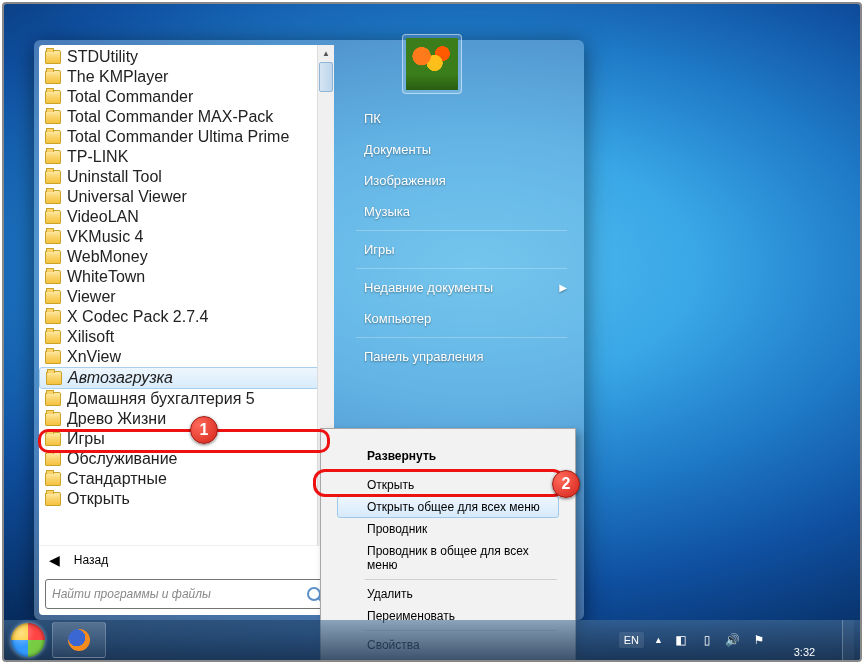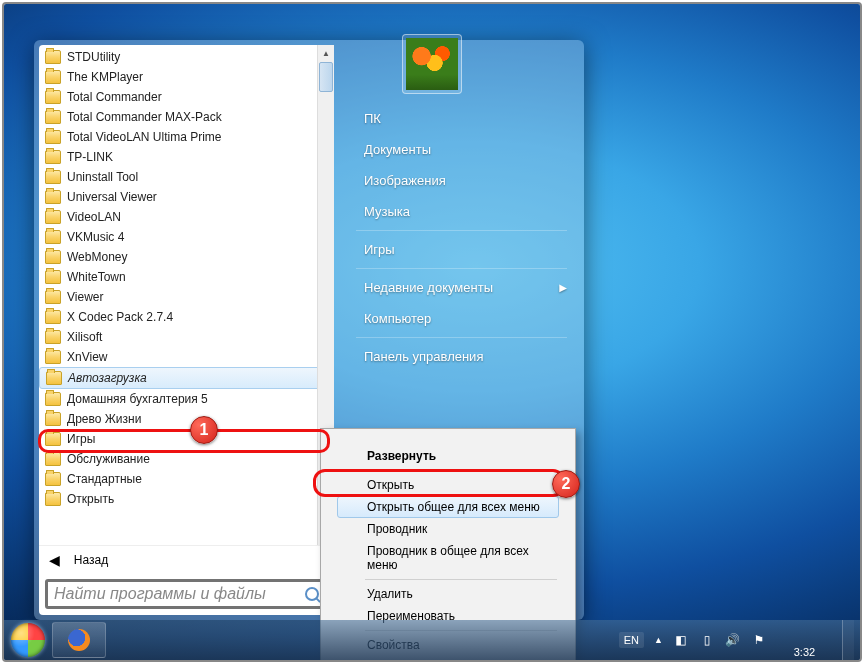--- a/index.html
+++ b/index.html
@@ -16,27 +16,27 @@
 .startmenu { position: absolute; left: 30px; bottom: 40px; width: 550px; height: 580px;
   display: flex; border-radius: 6px; box-shadow: 0 4px 24px rgba(0,0,0,.5);
   background: rgba(180,210,230,.35); padding: 5px; }
 .startmenu-inner { display: flex; width: 100%; height: 100%; }
 
 .sm-left { width: 295px; background: #fff; border-radius: 4px 0 0 4px; display: flex; flex-direction: column; }
 .sm-list { flex: 1; overflow-y: auto; padding: 2px 0; position: relative; }
 .sm-scrollbar { position: absolute; right: 0; top: 0; bottom: 0; width: 17px; background: #f0f0f0; border-left: 1px solid #ddd; }
 .sm-scroll-up, .sm-scroll-down { height: 17px; display: flex; align-items: center; justify-content: center; font-size: 8px; color: #555; }
 .sm-scroll-thumb { position: absolute; left: 1px; right: 1px; top: 17px; height: 30px; background: linear-gradient(to right,#d6e5f3,#bcd6ed); border:1px solid #8fb4d6; border-radius:2px; }
-.sm-item { display: flex; align-items: center; height: 20px; padding: 0 6px; font-size: 12px; color: #222; cursor: default; margin-right: 0; }
+.sm-item { display: flex; align-items: center; height: 20px; padding: 0 6px; font-size: 16px; color: #222; cursor: default; margin-right: 0; }
 .sm-item.selected { background: linear-gradient(to bottom,#eef6fd,#d8ecfc); border:1px solid #a9cfef; border-radius:3px; height:22px;font-style:italic; }
 .sm-folder-icon { width: 16px; height: 14px; margin-right: 6px; background: linear-gradient(to bottom,#fde9a7 0%,#f9d36a 50%,#f4c23f 100%); border:1px solid #c9a227; border-radius:2px 2px 1px 1px; position:relative; }
 .sm-folder-icon::before { content:""; position:absolute; top:-3px; left:0; width:6px; height:3px; background:#f9d36a; border:1px solid #c9a227; border-bottom:none; border-radius:1px 1px 0 0;}
 .sm-back { display:flex; align-items:center; height:28px; padding:0 10px; font-size:12px; border-top:1px solid #eee; }
 .sm-back-arrow { font-size:14px; margin-right:14px; }
-.sm-search { height:30px; margin:6px; border:3px solid #737373; border-radius:3px; display:flex; align-items:center; padding:0 6px; font-size:16px; color:#888; font-style:italic; }
+.sm-search { height:30px; margin:6px; border:1px solid #737373; border-radius:3px; display:flex; align-items:center; padding:0 6px; font-size:12px; color:#888; font-style:italic; }
 .sm-search-icon { margin-left:auto; width:14px; height:14px; border:2px solid #5a8fc7; border-radius:50%; position:relative; }
 .sm-search-icon::after { content:""; position:absolute; width:6px; height:2px; background:#5a8fc7; right:-4px; bottom:-2px; transform:rotate(45deg); }
 
 .sm-right { flex:1; padding:58px 4px 8px 22px; color:#fff; font-size:13px; display:flex; flex-direction:column; }
 .sm-right-item { padding: 8px 8px; text-shadow: 0 1px 2px rgba(0,0,0,.4); cursor:default; display:flex; align-items:center;}
 .sm-right-sep { height:1px; background: rgba(255,255,255,.25); margin: 3px 8px 3px 0; }
 .sm-right-arrow { margin-left:auto; font-size:10px; }
 .avatar { position:absolute; left: 398px; top: 30px; width:60px; height:60px; border:1px solid rgba(255,255,255,.5); background: rgba(255,255,255,.15); padding:3px; border-radius:4px; }
 .avatar-img { width:100%; height:100%; background:
   radial-gradient(circle at 30% 35%, #ff7a1a 0 18%, transparent 19%),
@@ -103,21 +103,21 @@
             <div class="sm-item">
               <span class="sm-folder-icon"></span>
               <span>Total Commander</span>
             </div>
             <div class="sm-item">
               <span class="sm-folder-icon"></span>
               <span>Total Commander MAX-Pack</span>
             </div>
             <div class="sm-item">
               <span class="sm-folder-icon"></span>
-              <span>Total VideoLAN Ultima Prime</span>
+              <span>Total Commander Ultima Prime</span>
             </div>
             <div class="sm-item">
               <span class="sm-folder-icon"></span>
               <span>TP-LINK</span>
             </div>
             <div class="sm-item">
               <span class="sm-folder-icon"></span>
               <span>Uninstall Tool</span>
             </div>
             <div class="sm-item">

